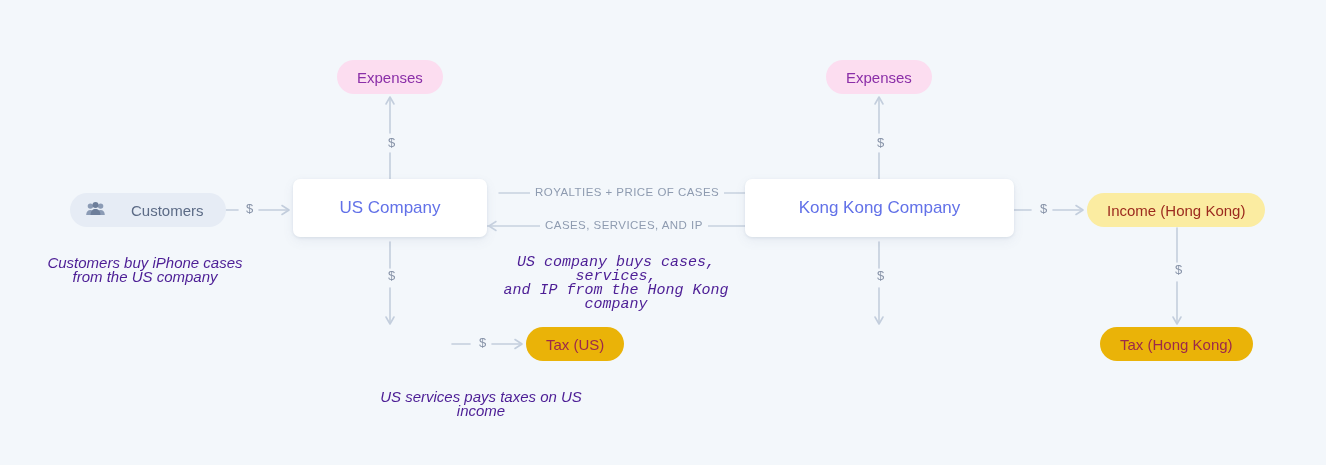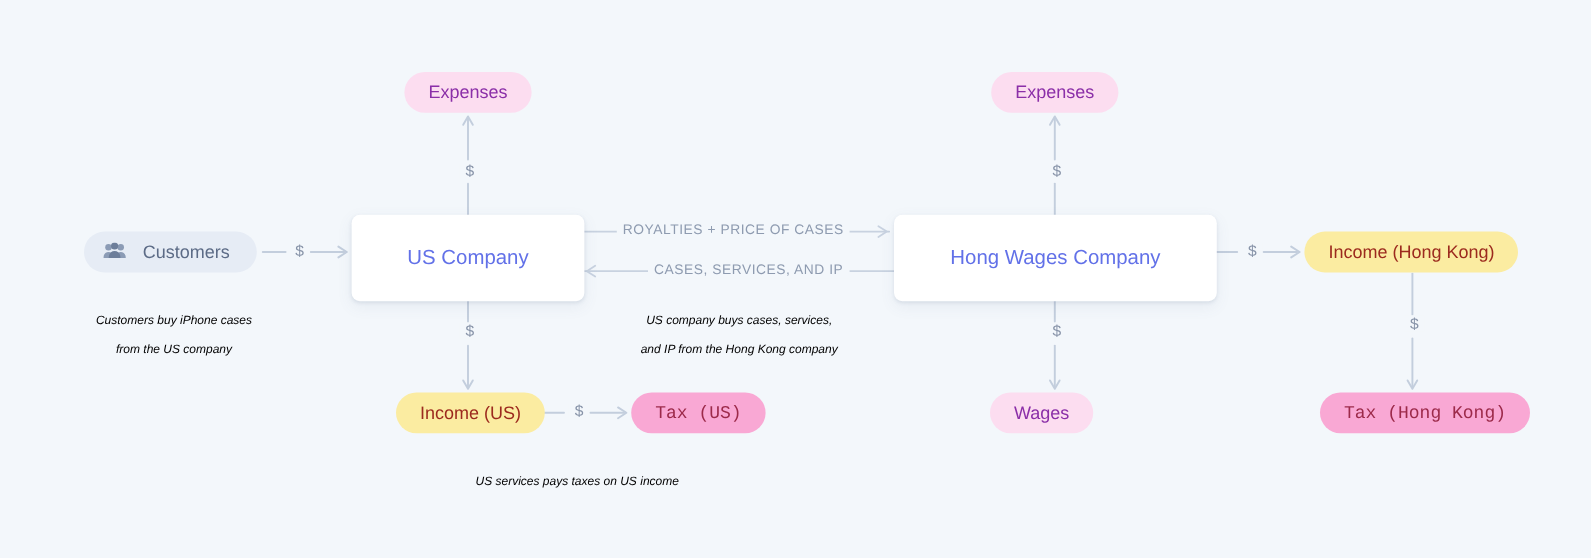--- a/index.html
+++ b/index.html
@@ -27,39 +27,39 @@
   }
   .pill {
     border-radius: 999px;
     font-size: 15px;
     line-height: 1;
     height: 34px;
     padding: 0 20px;
   }
   .pill-pink   { background: #fcddf0; color: #8b2fa8; }
   .pill-yellow { background: #fbeca1; color: #9c2a1e; }
-  .pill-peach  { background: #f9a8d4; color: #9c2a4a; font-family: Liberation Mono, monospace; }
-  .pill-gray   { background: #e6ecf5; color: #5c6b86; gap: 14px; padding: 0 22px 0 16px; }
+  .pill-peach  { background: #eab308; color: #9c2a4a; }
+  .pill-gray   { background: #e6ecf5; color: #5c6b86; gap: 26px; padding: 0 22px 0 16px; }
 
   .card {
     background: #ffffff;
     border-radius: 7px;
     box-shadow: 0 1px 3px rgba(86,106,140,.13), 0 4px 12px rgba(86,106,140,.08);
     color: #6271e8;
     font-size: 17px;
-    height: 72px;
+    height: 58px;
   }
 
   
   .caption {
     position: absolute;
     font-style: italic;
-    font-size: 10px;
-    line-height: 24px;
-    color: #000000;
+    font-size: 15px;
+    line-height: 14px;
+    color: #4c1d95;
     text-align: center;
     white-space: pre-line;
   }
 
   
   .conn { position: absolute; }
   .conn svg { display: block; overflow: visible; }
   .conn-label {
     position: absolute;
     color: #93a0b5;
@@ -109,21 +109,21 @@
 
   <div class="conn" style="left:452px; top:336px; width:74px; height:16px;">
     <svg width="74" height="16" viewBox="0 0 74 16">
       <line x1="0" y1="8" x2="18" y2="8" stroke="#c3cedd" stroke-width="1.6" stroke-linecap="round"></line>
       <line x1="40" y1="8" x2="68" y2="8" stroke="#c3cedd" stroke-width="1.6" stroke-linecap="round"></line>
       <path d="M63 3.5 L70 8 L63 12.5" fill="none" stroke="#c3cedd" stroke-width="1.6" stroke-linecap="round" stroke-linejoin="round"></path>
     </svg>
     <span class="conn-label dollar" style="left:22px; top:0px;">$</span>
   </div>
 
-  <div class="conn" style="left:483px; top:185px; width:258px; height:16px;">
+  <div class="conn" style="left:499px; top:185px; width:258px; height:16px;">
     <svg width="258" height="16" viewBox="0 0 258 16">
       <line x1="0" y1="8" x2="258" y2="8" stroke="#c8d2e0" stroke-width="1.5" stroke-linecap="round"></line>
       <path d="M249 3.5 L256 8 L249 12.5" fill="none" stroke="#c8d2e0" stroke-width="1.5" stroke-linecap="round" stroke-linejoin="round"></path>
     </svg>
     <span class="conn-label edge-text" style="left:31px; top:2px;">ROYALTIES + PRICE OF CASES</span>
   </div>
 
   <div class="conn" style="left:487px; top:218px; width:284px; height:16px;">
     <svg width="258" height="16" viewBox="0 0 258 16">
       <line x1="0" y1="8" x2="258" y2="8" stroke="#c8d2e0" stroke-width="1.5" stroke-linecap="round"></line>
@@ -183,49 +183,43 @@
   </div>
 
   <div class="node pill pill-pink" style="left:337px; top:60px;">
     <span>Expenses</span>
   </div>
 
   <div class="node card" style="left:293px; top:179px; width:194px;">
     <span>US Company</span>
   </div>
 
-  <div class="node pill pill-yellow" style="left:330px; top:327px;">
-    <span>Income (US)</span>
-  </div>
 
   <div class="node pill pill-peach" style="left:526px; top:327px;">
     <span>Tax (US)</span>
   </div>
 
   <div class="node pill pill-pink" style="left:826px; top:60px;">
     <span>Expenses</span>
   </div>
 
   <div class="node card" style="left:745px; top:179px; width:269px;">
-    <span>Hong Wages Company</span>
-  </div>
-
-  <div class="node pill pill-pink" style="left:825px; top:327px;">
-    <span>Wages</span>
-  </div>
+    <span>Kong Kong Company</span>
+  </div>
+
 
   <div class="node pill pill-peach" style="left:1100px; top:327px;">
     <span>Tax (Hong Kong)</span>
   </div>
 
   <div class="node pill pill-yellow" style="left:1087px; top:193px;">
     <span>Income (Hong Kong)</span>
   </div>
 
   <div class="caption" style="left:45px; top:256px; width:200px;">Customers buy iPhone cases
 from the US company</div>
 
-  <div class="caption" style="left:486px; top:256px; width:260px;">US company buys cases, services,
+  <div class="caption" style="left:486px; top:256px; width:260px;font-family:Liberation Mono, monospace;">US company buys cases, services,
 and IP from the Hong Kong company</div>
 
   <div class="caption" style="left:361px; top:390px; width:240px;">US services pays taxes on US income</div>
 
 </div>
 
 </body></html>

